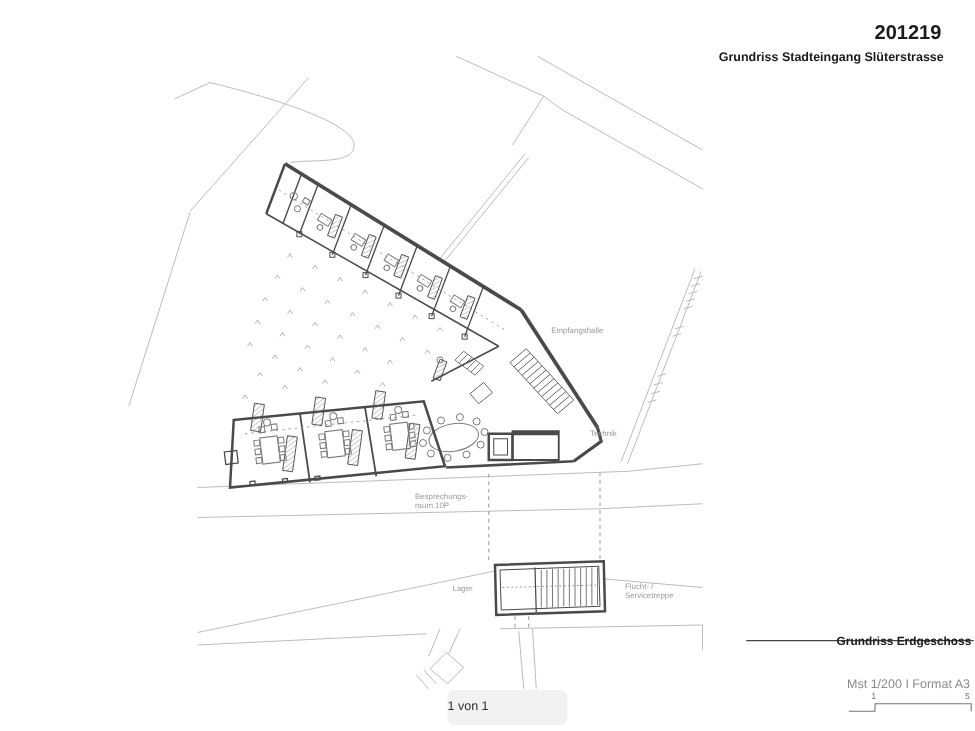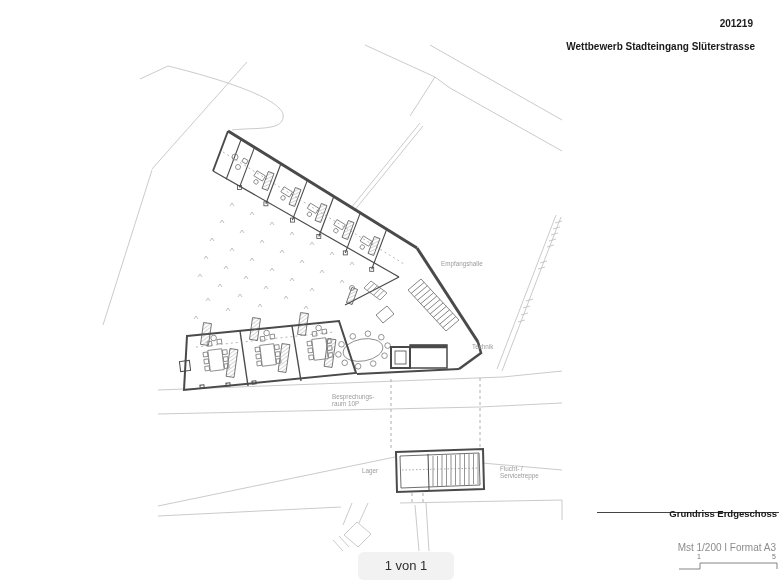--- a/index.html
+++ b/index.html
@@ -1,40 +1,40 @@
 <!DOCTYPE html>
 <html><head>
 <meta charset="utf-8">
 <style>
   html,body{margin:0;padding:0;background:#ffffff;}
   .canvas{position:relative;width:780px;height:585px;background:#ffffff;overflow:hidden;
           font-family:"Liberation Sans",sans-serif;}
   
-  .hdr-num{position:absolute;top:18px;right:27px;font-size:10px;font-weight:bold;color:#1a1a1a;text-align:right;}
+  .hdr-num{position:absolute;top:18px;right:27px;font-size:16px;font-weight:bold;color:#1a1a1a;text-align:right;}
   .hdr-title{position:absolute;top:41px;right:25px;font-size:10px;font-weight:bold;color:#1a1a1a;}
   
   .plan{position:absolute;left:0;top:0;}
   .plan text{font-family:"Liberation Sans",sans-serif;font-size:6.3px;fill:#9b9b9b;}
   
   .tb-rule{position:absolute;left:597px;top:512px;width:182px;border-top:1px solid #444;}
   .tb-title{position:absolute;top:508px;right:3px;font-size:9.5px;font-weight:bold;color:#1a1a1a;}
   .tb-scale{position:absolute;top:542px;right:4px;font-size:10px;color:#8c8c8c;}
   .tb-bar{position:absolute;left:672px;top:550px;}
   .tb-bar text{font-family:"Liberation Sans",sans-serif;font-size:7px;fill:#777;}
   
   .pager{position:absolute;left:358px;top:552px;width:96px;height:28px;background:#f2f2f2;
-         border-radius:6px;text-align:center;line-height:28px;font-size:13px;color:#2f2f2f;}
+         border-radius:6px;text-align:left;line-height:28px;font-size:10px;color:#2f2f2f;}
 </style>
 </head>
 <body>
 
 <div class="canvas">
 
   <div class="hdr-num">201219</div>
-  <div class="hdr-title">Wettbewerb Stadteingang Slüterstrasse</div>
+  <div class="hdr-title">Grundriss Stadteingang Slüterstrasse</div>
 
   <svg class="plan" width="780" height="585" viewBox="0 0 780 585">
     <defs>
       <pattern id="hatch" width="3" height="3" patternUnits="userSpaceOnUse" patternTransform="rotate(45)">
         <line x1="0" y1="0" x2="0" y2="3" stroke="#8a8a8a" stroke-width="0.7"></line>
       </pattern>
       <g id="plant">
         <path d="M-2 1 L0 -2 L2 1" fill="none" stroke="#a8a8a8" stroke-width="0.7"></path>
       </g>
     </defs>

